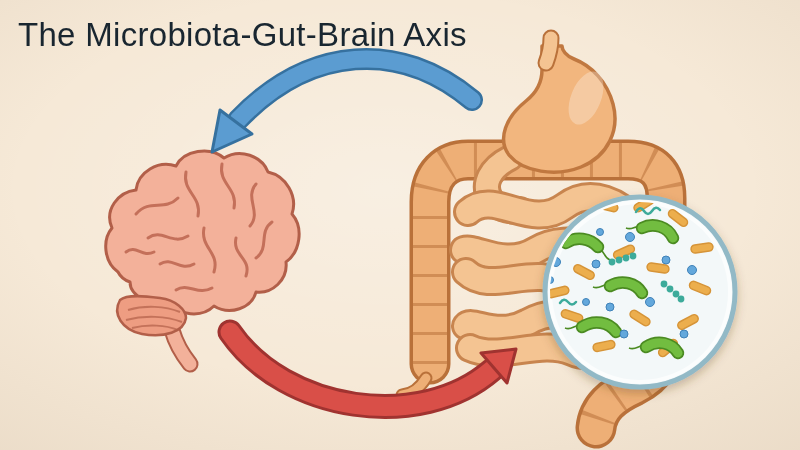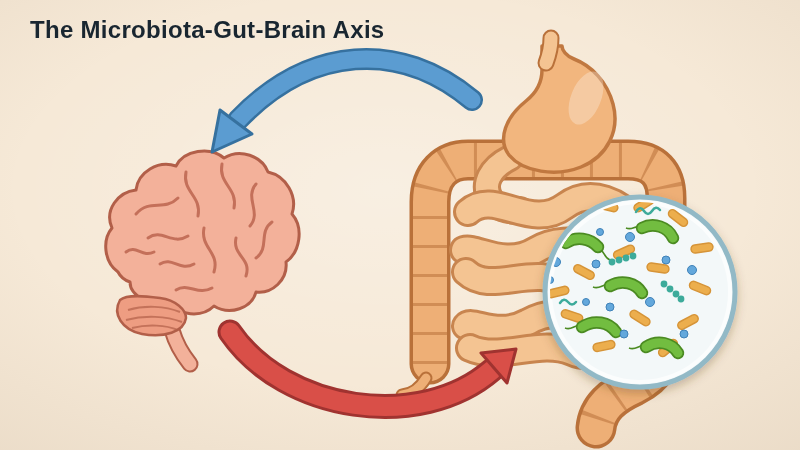--- a/index.html
+++ b/index.html
@@ -1,20 +1,20 @@
 <!DOCTYPE html>
 <html style="--background: #f6e9d7; --title-text: #192630; --brain-fill: #f3b19a; --brain-outline: #b25f49; --brain-lines: #c4705a; --cerebellum-fill: #ee9d82; --colon-fill: #eeaf76; --colon-outline: #b9713a; --intestine-fill: #f4c492; --intestine-outline: #c8854f; --stomach-fill: #f2b67e; --stomach-outline: #c07840; --arrow-blue-fill: #5b9cd1; --arrow-blue-outline: #36719f; --arrow-red-fill: #d94f48; --arrow-red-outline: #a03330; --lens-fill: #f3f8f9; --lens-ring: #92b9c6; --bacteria-green: #72bd3f; --bacteria-green-outline: #4b8b22; --bacteria-orange: #ecae4e; --bacteria-orange-outline: #d69437; --bacteria-blue: #64a8dc; --bacteria-teal: #3dab9b;"><head>
 <meta charset="utf-8">
 <style>
   html,body{margin:0;padding:0;}
   body{width:800px;height:450px;overflow:hidden;font-family:"Liberation Sans",sans-serif;}
   .stage{position:relative;width:800px;height:450px;background:var(--background,#f6e9d7);}
   .stage::after{content:"";position:absolute;inset:0;pointer-events:none;
     background:radial-gradient(ellipse 95% 90% at 48% 42%, rgba(255,255,255,0.28) 0%, rgba(255,255,255,0) 48%, rgba(120,85,45,0.12) 100%);}
-  .title{position:absolute;left:30px;top:16px;margin:0;font-size:24px;font-weight:700;
+  .title{position:absolute;left:18px;top:16px;margin:0;font-size:33px;font-weight:400;
     letter-spacing:.3px;color:var(--title-text,#192630);z-index:3;}
   svg.art{position:absolute;inset:0;z-index:2;}
 
   
   .colon-outline{stroke:var(--colon-outline);fill:none;stroke-linecap:round;stroke-linejoin:round;}
   .colon-fill{stroke:var(--colon-fill);fill:none;stroke-linecap:round;stroke-linejoin:round;}
   .haustra{stroke:var(--colon-outline);fill:none;stroke-dasharray:3 26;stroke-linecap:butt;opacity:.55;}
   .si-outline{stroke:var(--intestine-outline);fill:none;stroke-linecap:round;stroke-linejoin:round;}
   .si-fill{stroke:var(--intestine-fill);fill:none;stroke-linecap:round;stroke-linejoin:round;}
   .stomach-body{fill:var(--stomach-fill);stroke:var(--stomach-outline);stroke-width:3.5;stroke-linejoin:round;}

